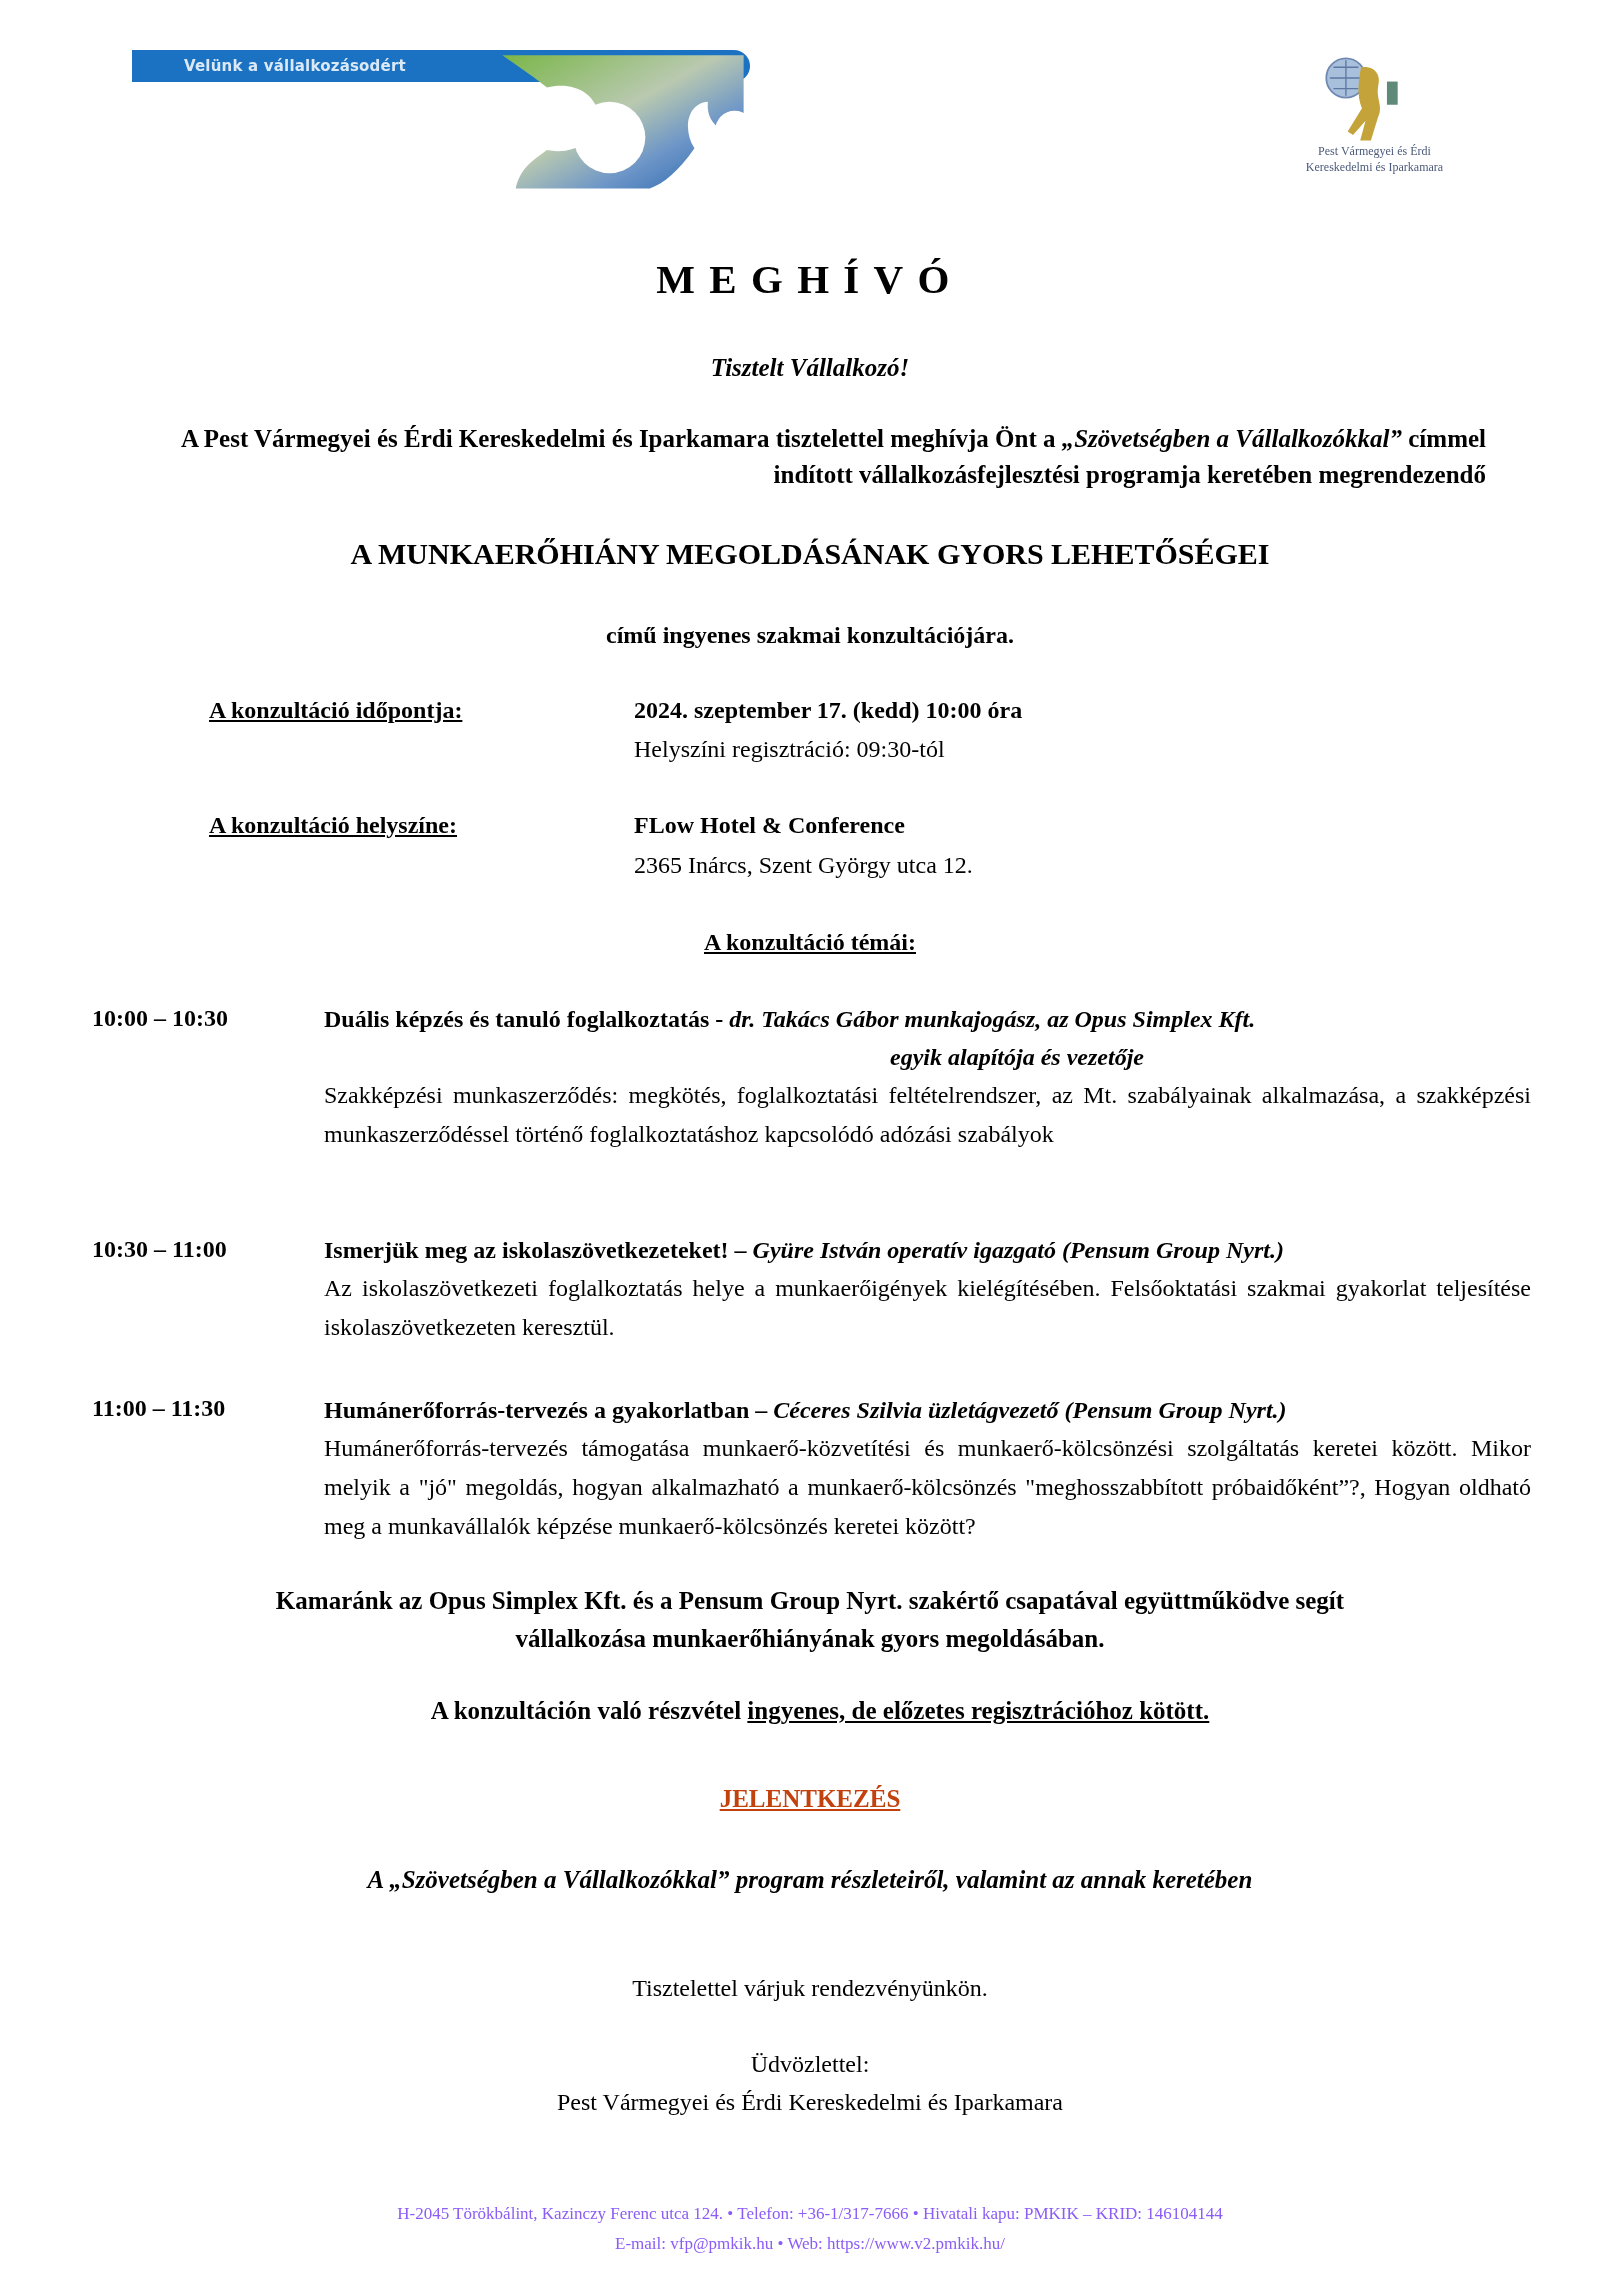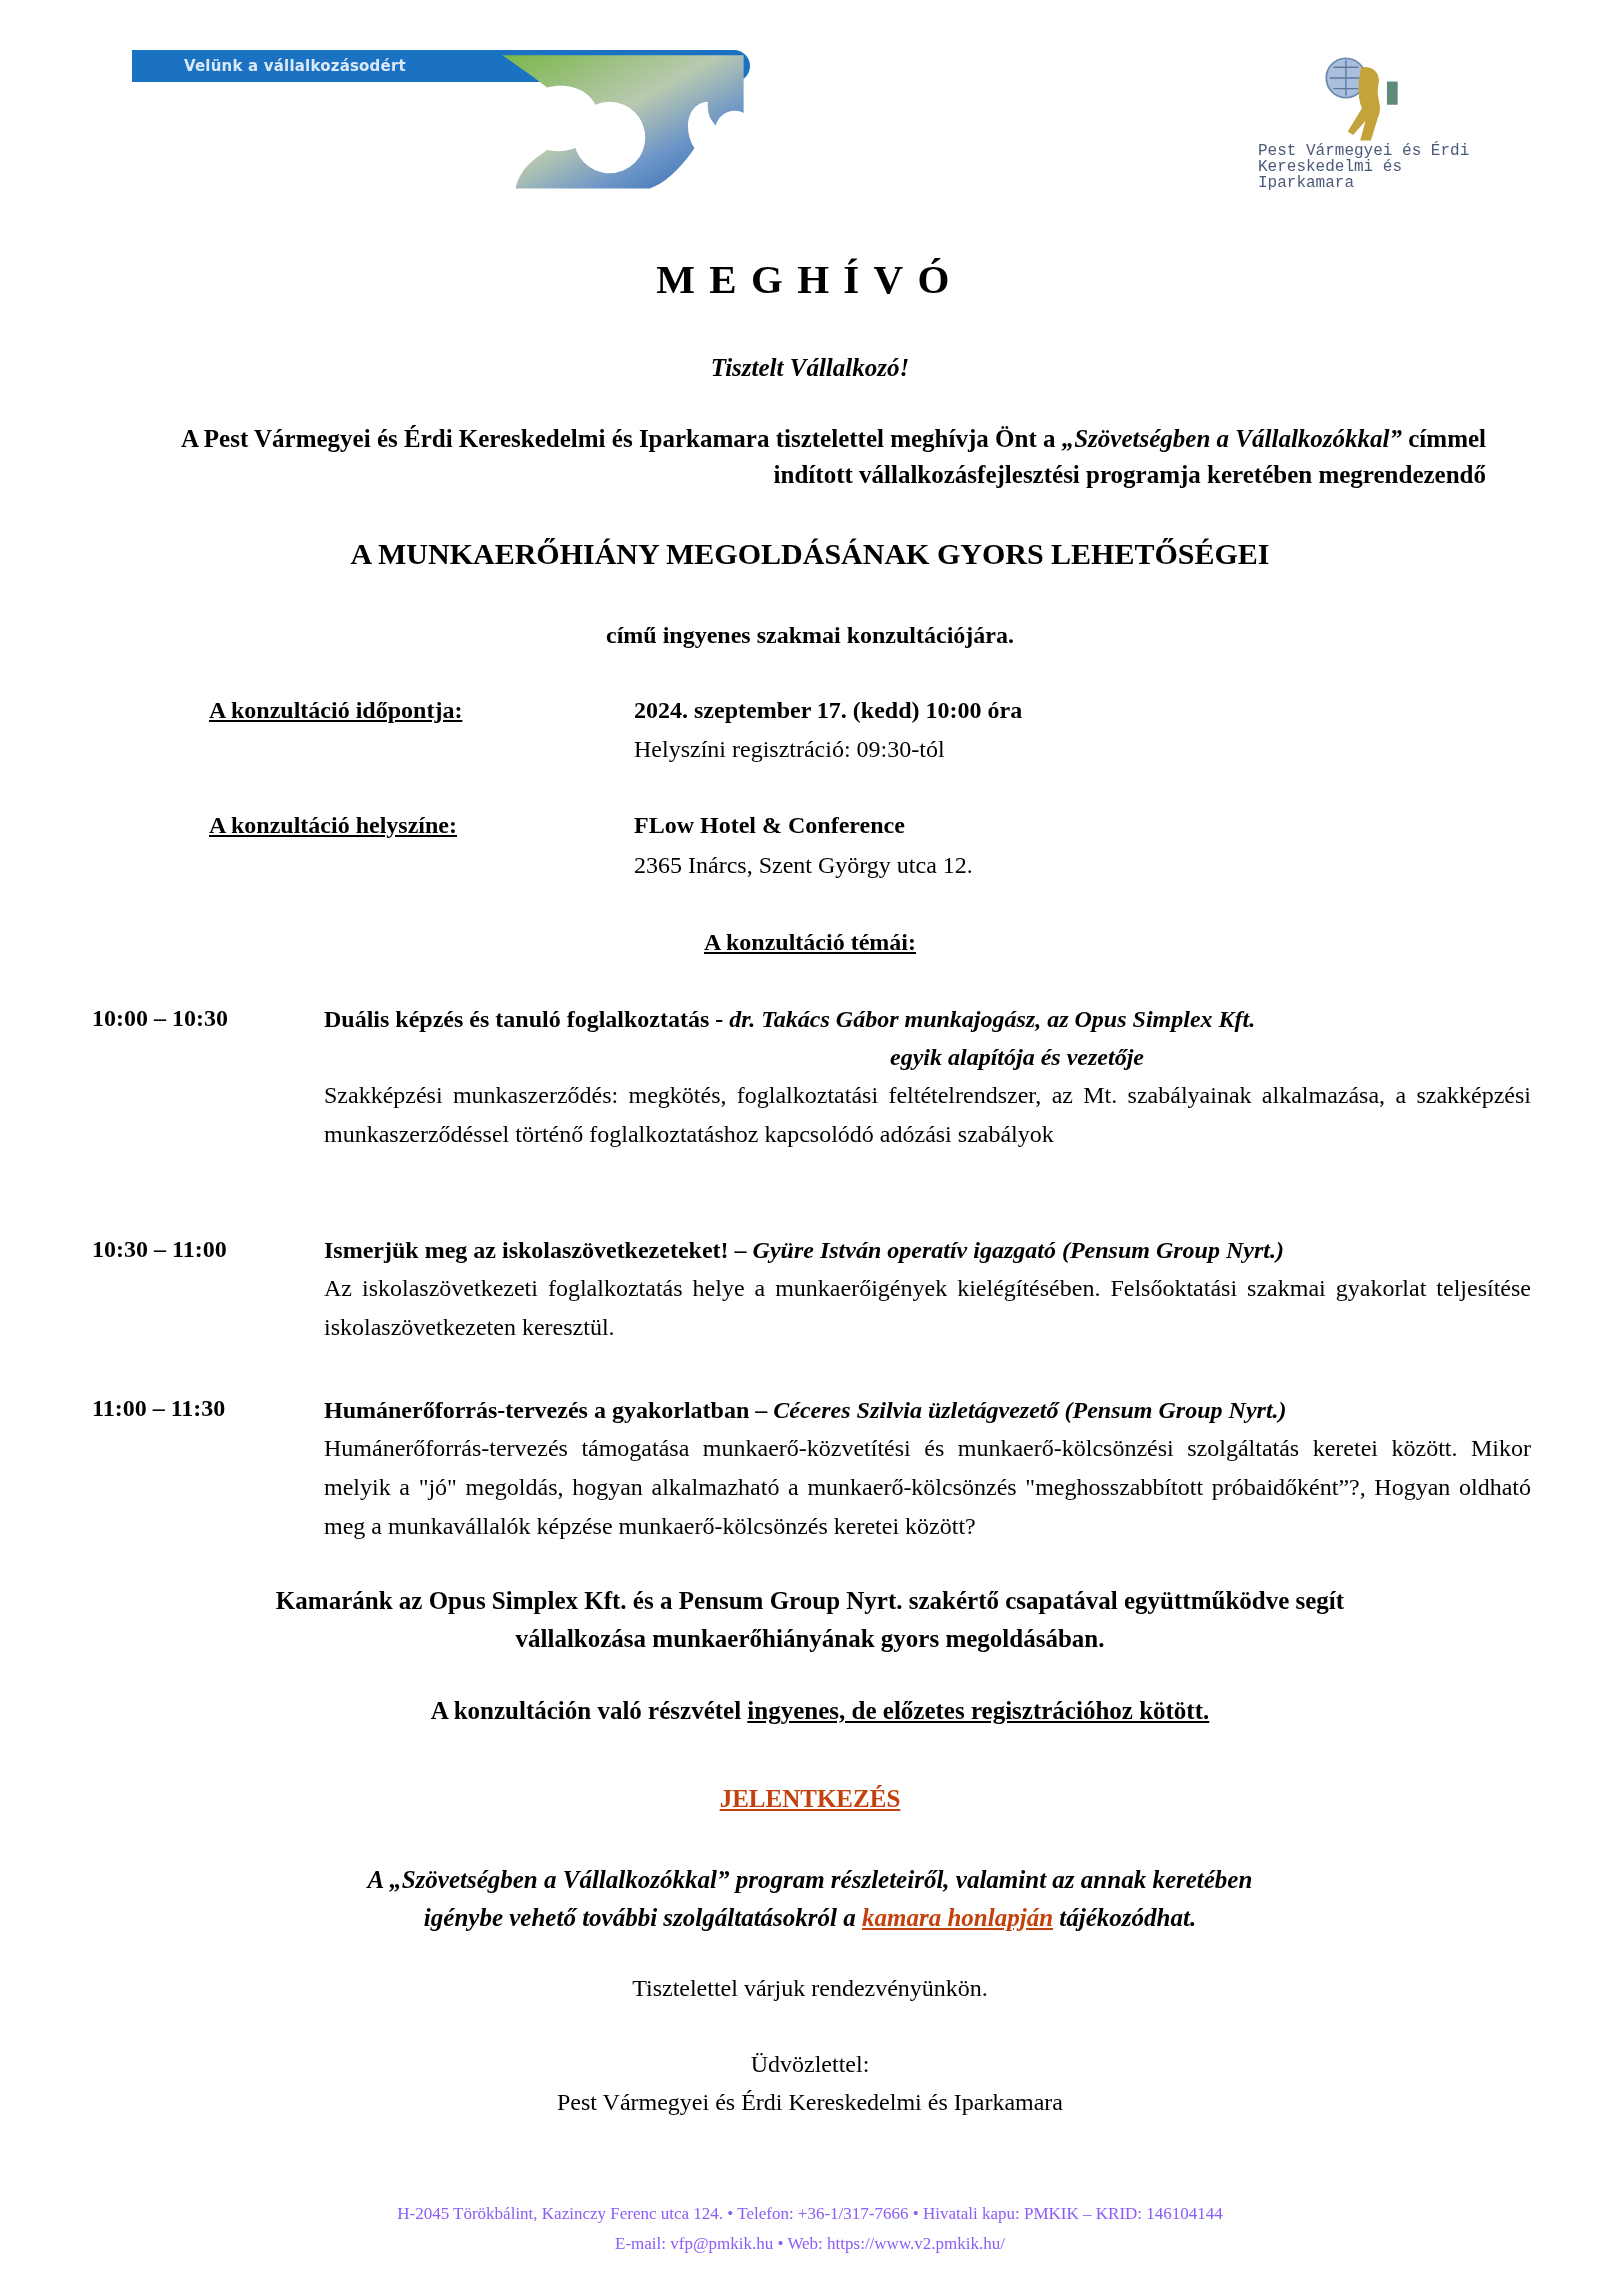--- a/index.html
+++ b/index.html
@@ -13,22 +13,22 @@
       left: 132px; top: 50px; width: 618px; height: 32px;
       background: #1b72c2; border-radius: 0 16px 16px 0;
     }
     .banner-text {
       left: 184px; top: 57px; font-family: "DejaVu Sans", sans-serif; font-weight: bold;
       font-size: 15px; color: #dbe9f7; letter-spacing: 0.2px;
     }
     .gear-graphic { left: 484px; top: 50px; width: 269px; height: 143px; }
     .chamber-logo { left: 1312px; top: 49px; width: 116px; height: 99px; }
     .chamber-text {
-      left: 1258px; top: 143px; width: 233px; text-align: left;
-      font-family: Liberation Mono, monospace; font-size: 16px; color: #4b5a7a; line-height: 16px;
+      left: 1258px; top: 143px; width: 233px; text-align: center;
+      font-family: Liberation Serif, serif; font-size: 12px; color: #4b5a7a; line-height: 16px;
     }
     .center { left: 0; width: 1620px; text-align: center; }
     .title {
       top: 255px; font-size: 41px; font-weight: bold; letter-spacing: 14.3px;
       font-family: "Liberation Serif", serif;
     }
     .salutation { top: 354px; font-size: 25px; font-style: italic; font-weight: bold; font-family: "Liberation Serif", serif; }
     .intro {
       left: 134px; width: 1352px; top: 421px; text-align: right;
       font-size: 25px; font-weight: bold; line-height: 36px; font-family: "Liberation Serif", serif;
@@ -151,23 +151,20 @@
 <div class="abs center reg-note">
   <span>A konzultáción való részvétel </span><u>ingyenes, de előzetes regisztrációhoz kötött.</u>
 </div>
 
 <div class="abs center apply">
   <a class="link">JELENTKEZÉS</a>
 </div>
 
 <div class="abs program-info">
   <div>A „Szövetségben a Vállalkozókkal” program részleteiről, valamint az annak keretében</div>
-  <div>
-    <span>igénybe vehető további szolgáltatásokról a </span><a class="link">kamara honlapján</a><span> tájékozódhat.</span>
-  </div>
 </div>
 
 <div class="abs center regards">Tisztelettel várjuk rendezvényünkön.</div>
 <div class="abs center greet">Üdvözlettel:</div>
 <div class="abs center signature">Pest Vármegyei és Érdi Kereskedelmi és Iparkamara</div>
 
 <div class="abs center footer">
   <div>H-2045 Törökbálint, Kazinczy Ferenc utca 124. • Telefon: +36-1/317-7666 • Hivatali kapu: PMKIK – KRID: 146104144</div>
   <div>E-mail: vfp@pmkik.hu • Web: https://www.v2.pmkik.hu/</div>
 </div>

